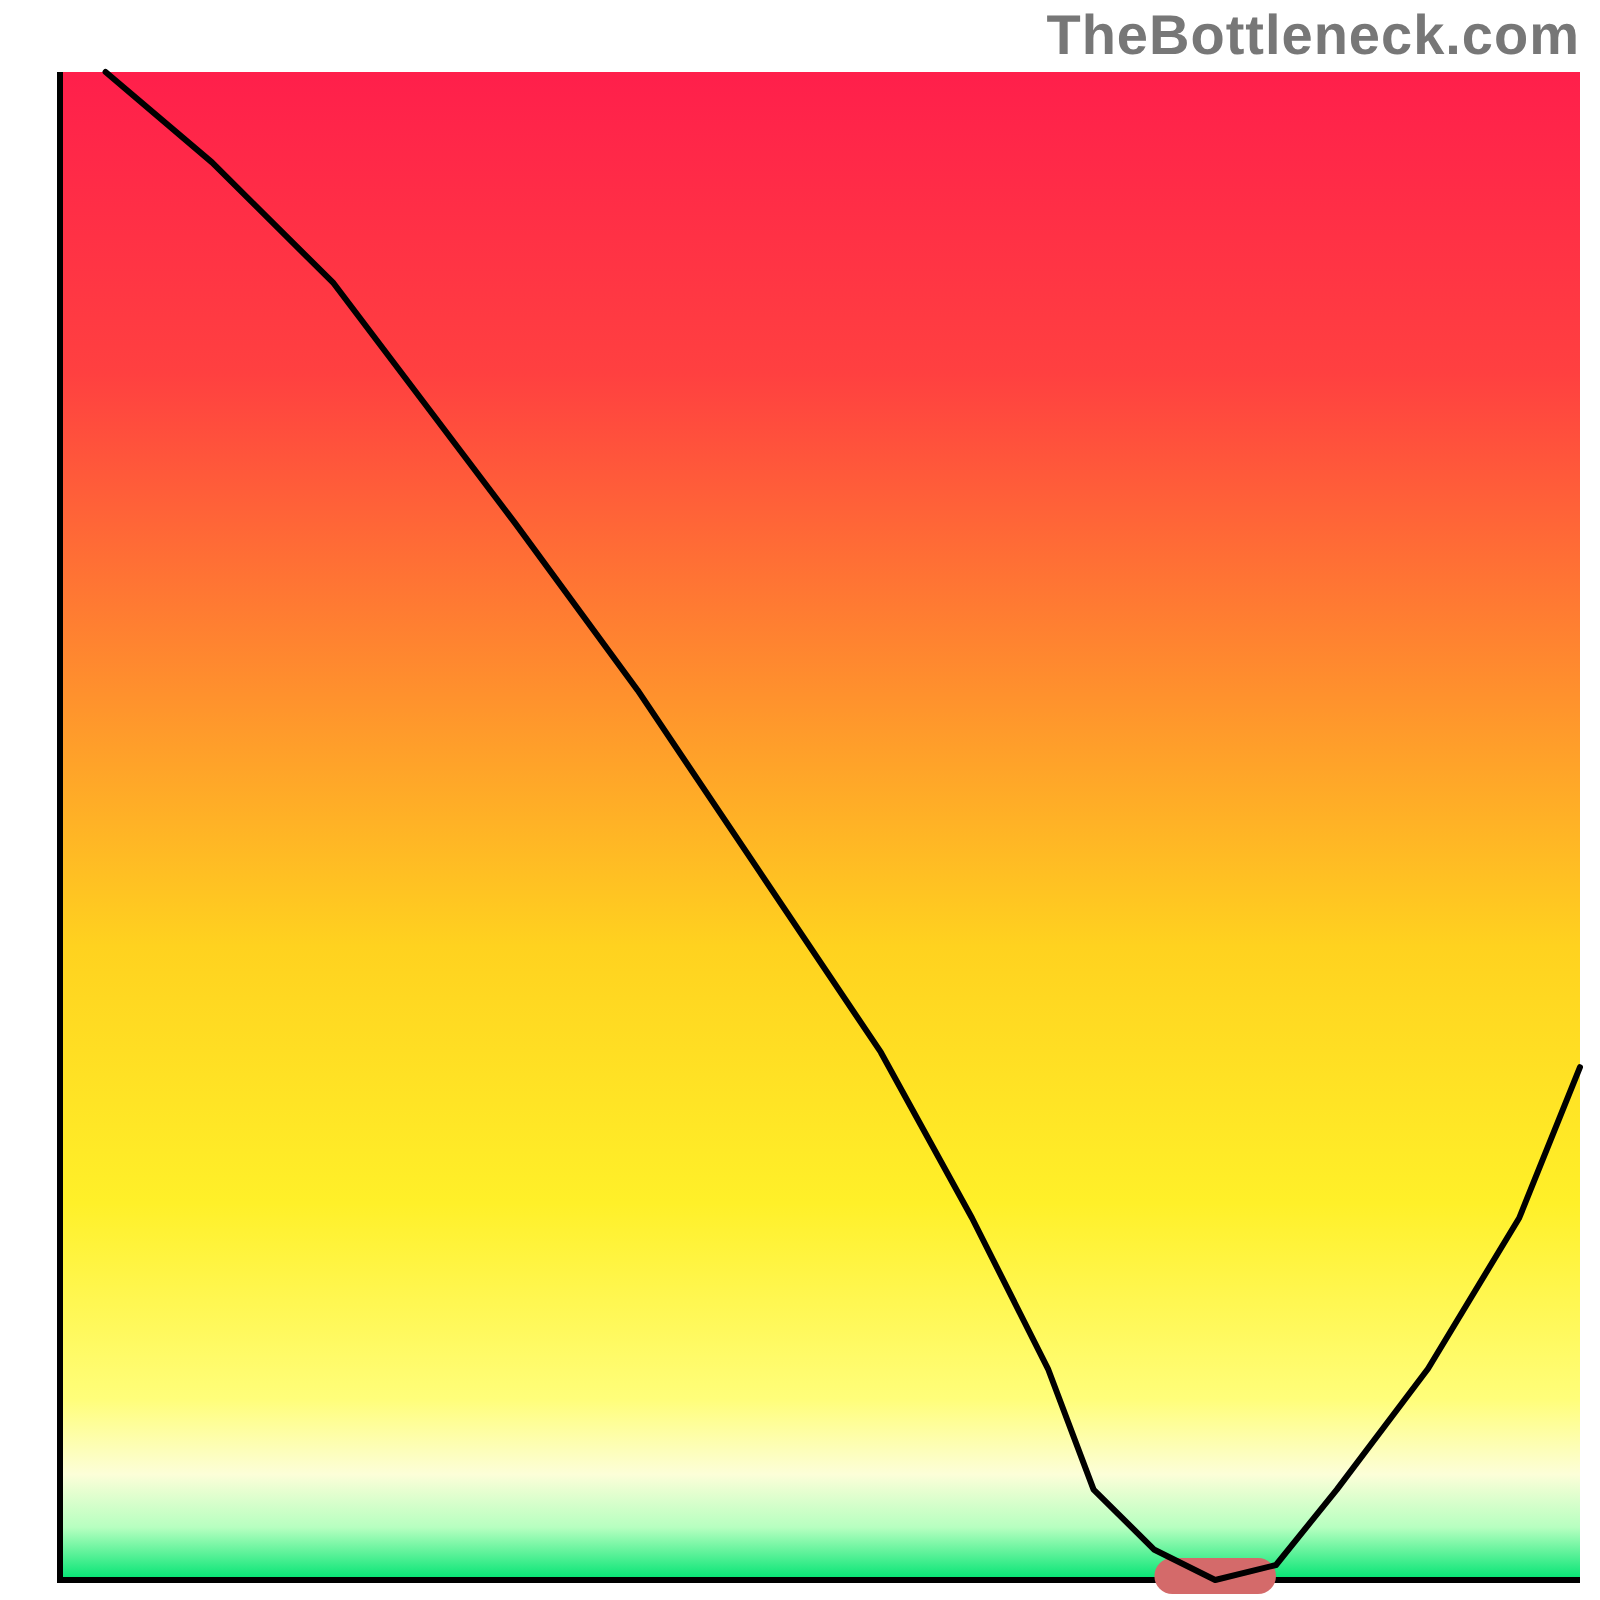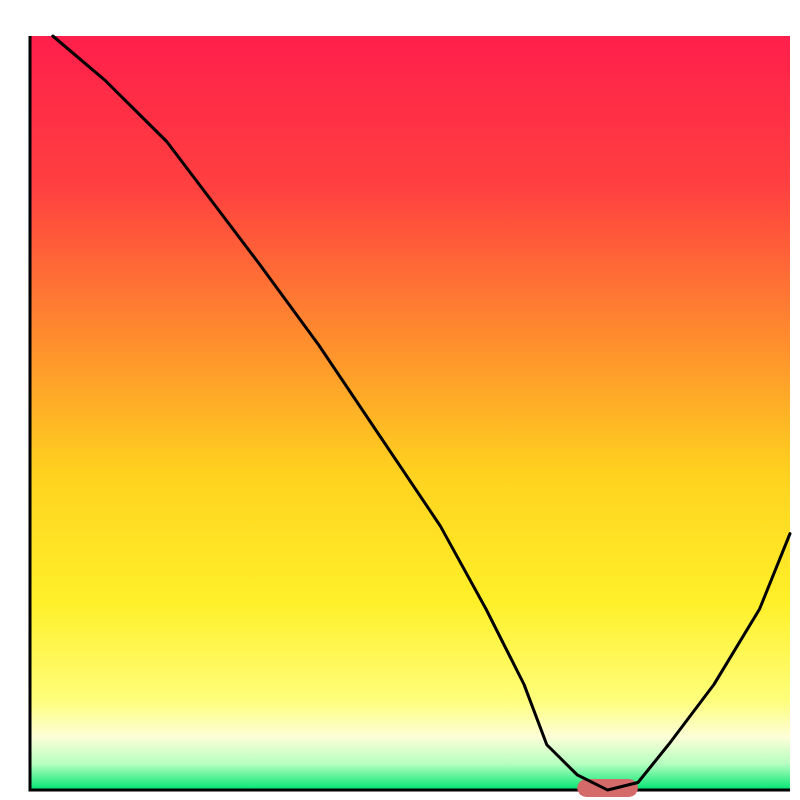--- a/index.html
+++ b/index.html
@@ -25,20 +25,21 @@
     letter-spacing: 0.5px;
   }
   svg {
     display: block;
   }
 </style>
 </head>
 <body>
 
 <div class="frame">
+  <div class="watermark">TheBottleneck.com</div>
 
   <svg id="chart-svg" width="800" height="800" viewBox="0 0 800 800">
     <defs>
       <linearGradient id="bg-grad" x1="0" y1="0" x2="0" y2="1">
           <stop offset="0.00%" stop-color="#ff1f4b"></stop>
           <stop offset="20.00%" stop-color="#ff4040"></stop>
           <stop offset="40.00%" stop-color="#ff8c2e"></stop>
           <stop offset="58.00%" stop-color="#ffd21f"></stop>
           <stop offset="75.00%" stop-color="#fff029"></stop>
           <stop offset="88.00%" stop-color="#fffe7a"></stop>

